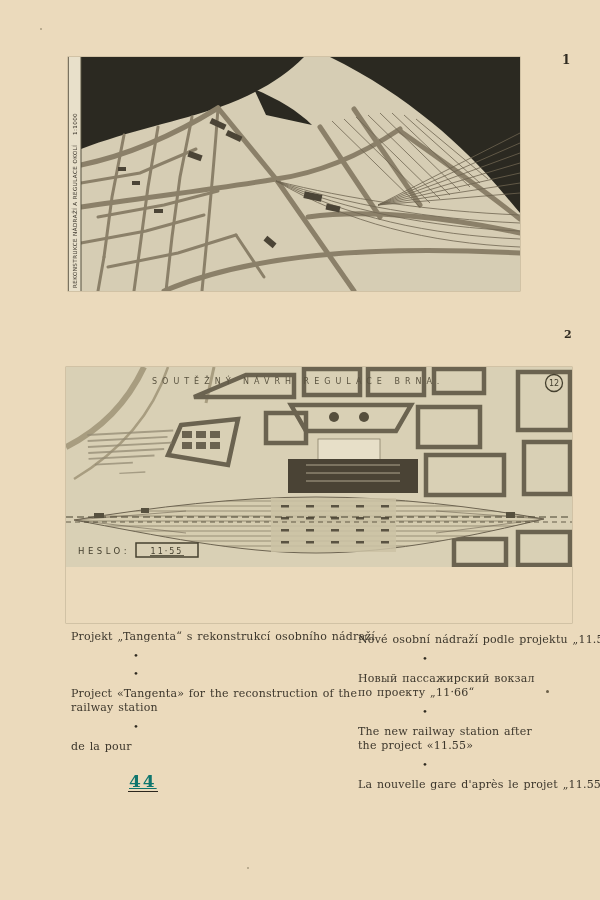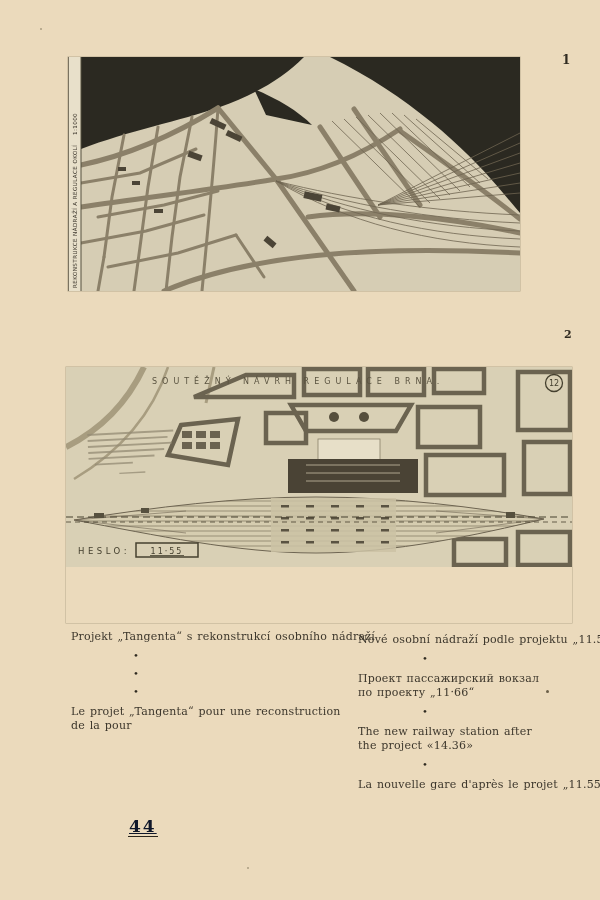--- a/index.html
+++ b/index.html
@@ -13,22 +13,22 @@
   
   .fig-num{position:absolute;font:bold 12px/1 "DejaVu Serif", serif;color:#2f2a20;}
   
   .cap-col{position:absolute;font:11px/1.32 "DejaVu Serif", serif;color:#3d372c;
            letter-spacing:.2px;word-spacing:1px;}
   .cap div{white-space:nowrap;}
   .cap{margin:0 0 6px 0;}
   .bullet{font-size:10px;line-height:1;margin:3px 0 8px 62px;color:#2f2a20;}
   .cap-col.right .bullet{margin-left:64px;}
   
-  .page-num{position:absolute;left:128px;top:818px;font:bold 17px/1 "DejaVu Serif", serif;
-            letter-spacing:2px;color:#0f172a;border-bottom:1.5px solid #2b261d;padding:0 1px 1px 1px;text-decoration:underline;}
+  .page-num{position:absolute;left:128px;top:773px;font:bold 17px/1 "DejaVu Serif", serif;
+            letter-spacing:2px;color:#0f766e;border-bottom:1.5px solid #2b261d;padding:0 1px 1px 1px;text-decoration:underline;}
   .speck{position:absolute;border-radius:50%;background:#6b6049;}
 </style>
 </head>
 <body>
 
 <div class="page">
 
   <div class="figure" style="left:68px;top:57px;width:452px;height:234px;">
     <svg width="452" height="234" viewBox="0 0 452 234">
       <rect x="0" y="0" width="452" height="234" fill="#d6cdb4"></rect>
@@ -240,40 +240,43 @@
       </g>
     </svg>
   </div>
 
   <div class="cap-col left" style="left:71px;top:630px;width:300px;">
     <div class="cap">
       <div>Projekt „Tangenta“ s rekonstrukcí osobního nádraží</div>
     </div>
     <div class="bullet">•</div>
     <div class="bullet">•</div>
-    <div class="bullet">•</div>
-    <div class="cap">
-      <div>Le projet „Tangenta“ pour une reconstruction</div>
+    <div class="cap">
+      <div>Project «Tangenta» for the reconstruction of the</div>
+      <div>railway station</div>
+    </div>
+    <div class="bullet">•</div>
+    <div class="cap">
       <div>de la pour</div>
     </div>
   </div>
 
   <div class="cap-col right" style="left:358px;top:633px;width:228px;">
     <div class="cap">
       <div>Nové osobní nádraží podle projektu „11.55“</div>
     </div>
     <div class="bullet">•</div>
     <div class="cap">
-      <div>Проект пассажирский вокзал</div>
+      <div>Новый пассажирский вокзал</div>
       <div>по проекту „11·66“</div>
     </div>
     <div class="bullet">•</div>
     <div class="cap">
       <div>The new railway station after</div>
-      <div>the project «14.36»</div>
+      <div>the project «11.55»</div>
     </div>
     <div class="bullet">•</div>
     <div class="cap">
       <div>La nouvelle gare d'après le projet „11.55“</div>
     </div>
   </div>
 
   <div class="page-num">44</div>
 
   <div class="speck" style="left:546px;top:690px;width:3px;height:3px;"></div>

